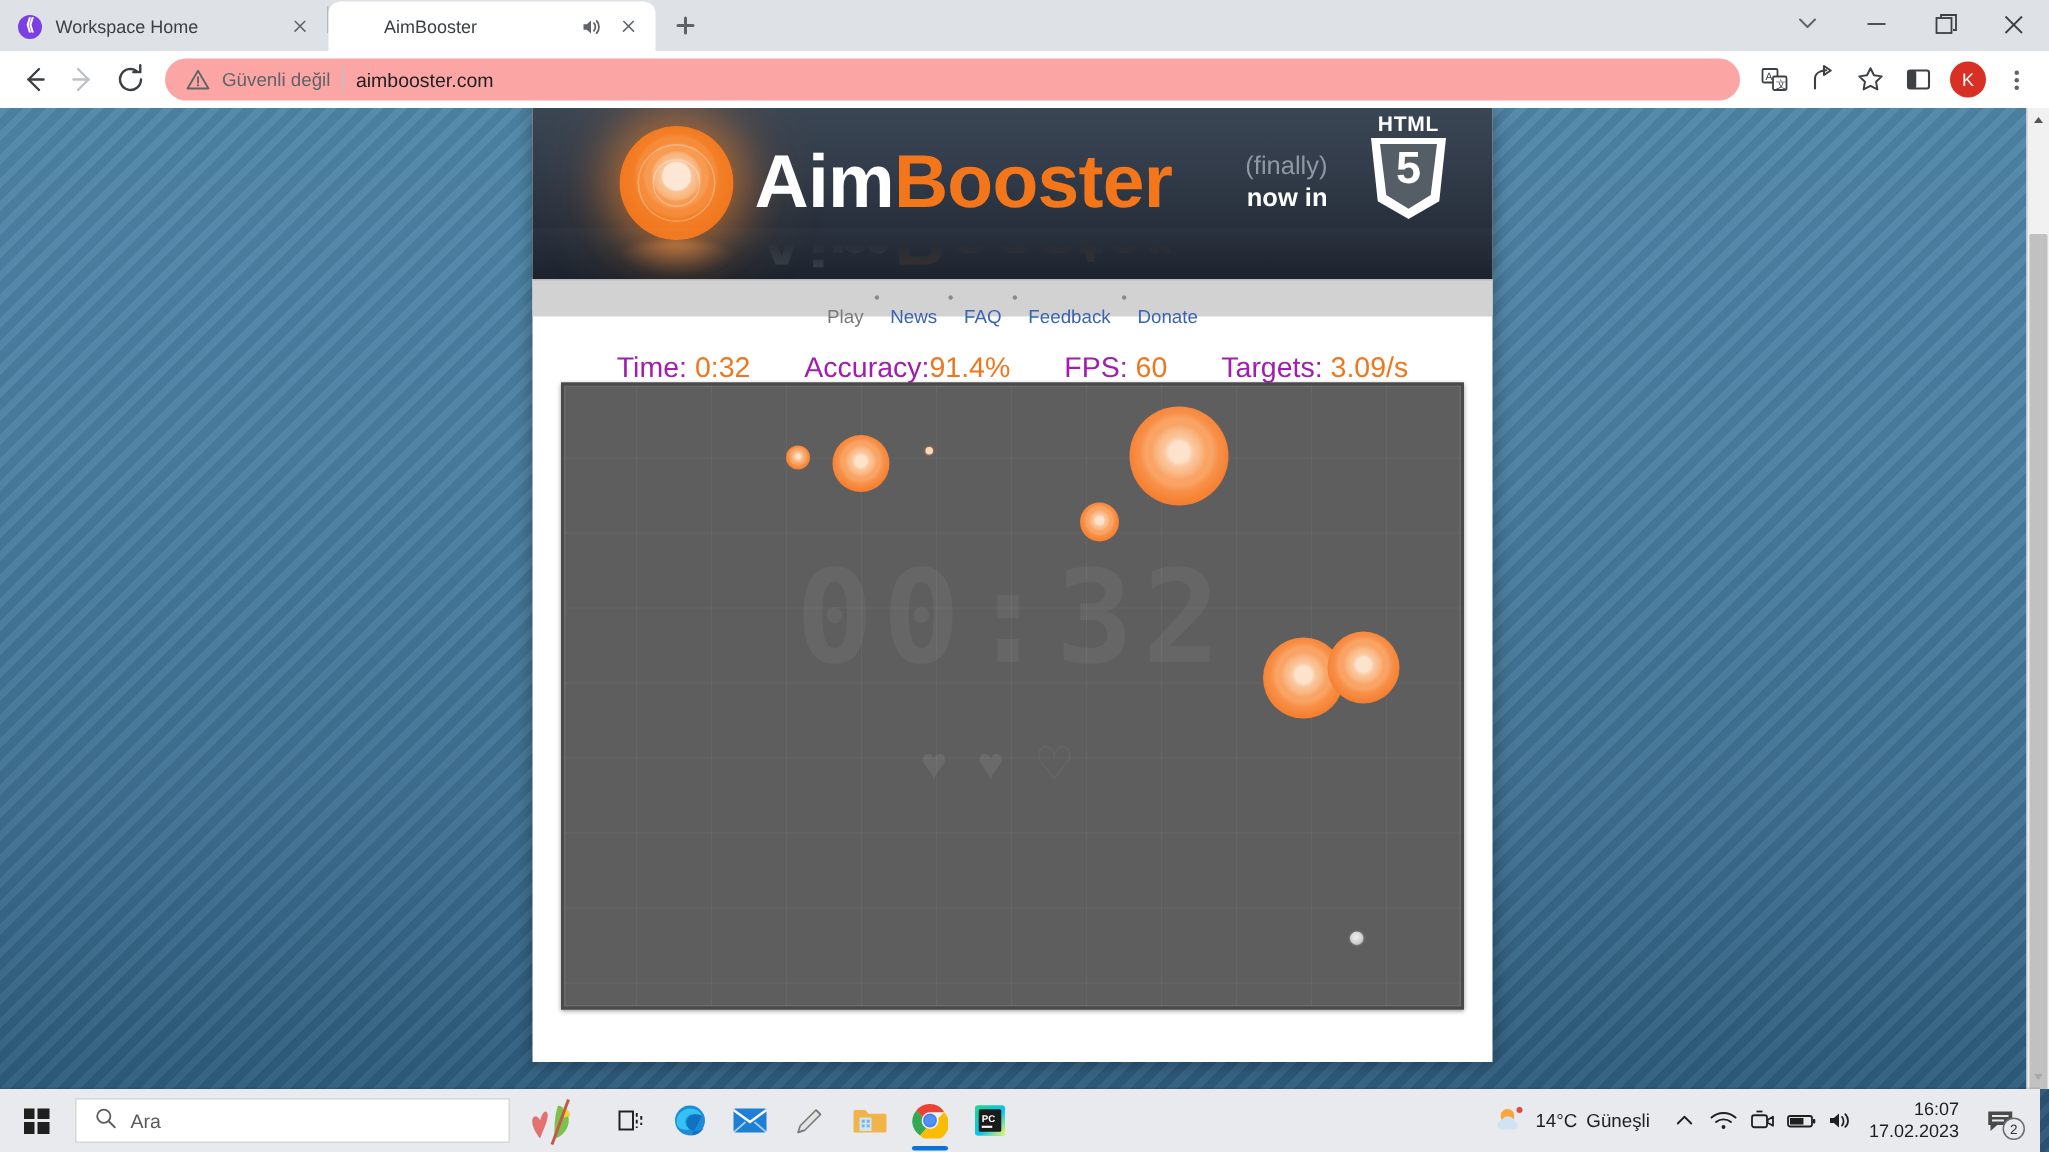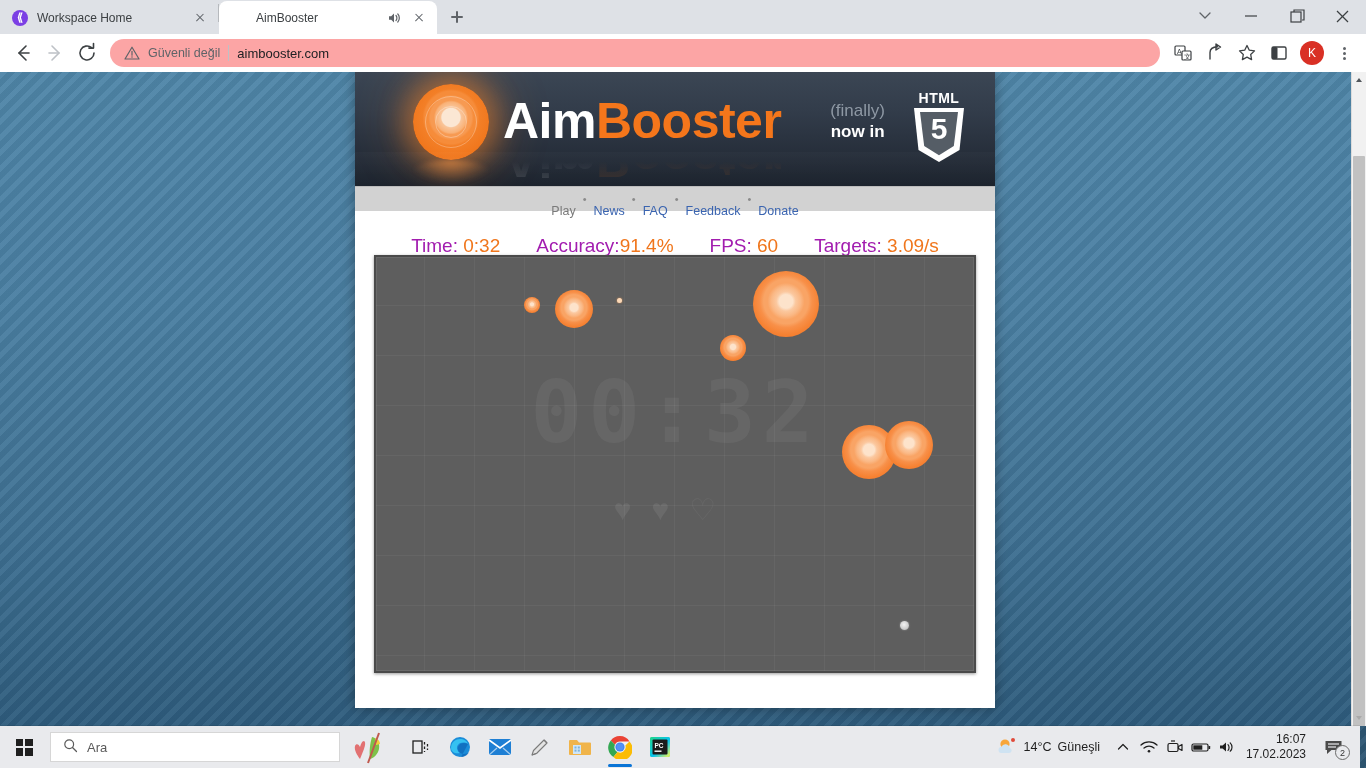--- a/index.html
+++ b/index.html
@@ -208,24 +208,24 @@
   }
   #wordmark-refl .w-aim { color:#ffffff; }
   #wordmark-refl .w-boost { color:#f4761b; }
   #finally-block {
     position:absolute; right:110px; top:28px; text-align:right; line-height:1.25;
   }
   #finally-block .finally {
     color:#8e98a4; font-size:17px; display:block;
   }
   #finally-block .nowin {
-    color:#ffffff; font-size:17px; font-weight:bold; display:block;text-align:center;
+    color:#ffffff; font-size:17px; font-weight:bold; display:block;
   }
   #html5 {
-    position:absolute; right:28px; top:18px; width:56px; height:72px;
+    position:absolute; right:28px; top:2px; width:56px; height:72px;
   }
   #html5 .h5text {
     position:absolute; left:0; top:0; width:56px; text-align:center;
     color:#fff; font-size:14px; font-weight:bold; letter-spacing:0.5px;
   }
   #html5 .shield {
     position:absolute; left:3px; top:18px; width:50px; height:54px;
     background:#fff;
     clip-path:polygon(0% 0%, 100% 0%, 91% 78%, 50% 100%, 9% 78%);
   }

